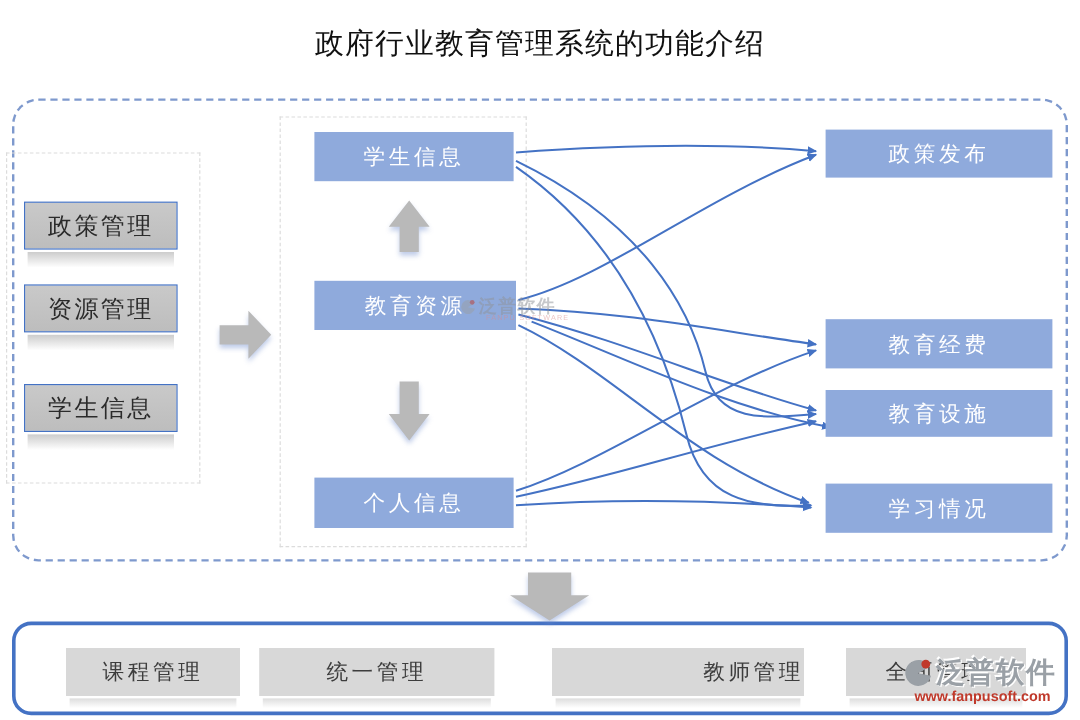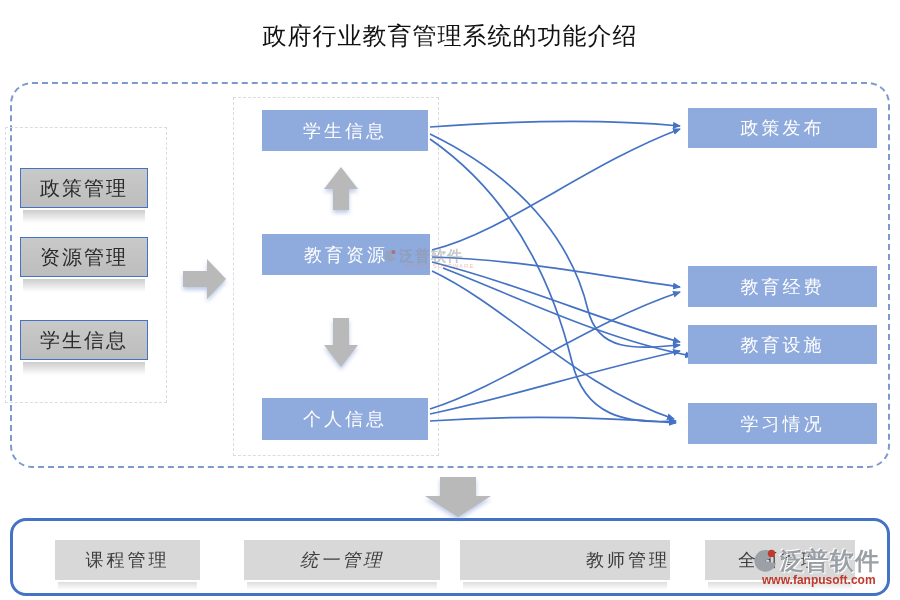--- a/index.html
+++ b/index.html
@@ -62,21 +62,21 @@
   #mbox-0{left:262px;top:110px;width:166px;height:41px;}
   #mbox-1{left:262px;top:234px;width:168px;height:41px;}
   #mbox-2{left:262px;top:398px;width:166px;height:42px;}
   
   #rbox-0{left:688px;top:108px;width:189px;height:40px;}
   #rbox-1{left:688px;top:266px;width:189px;height:41px;}
   #rbox-2{left:688px;top:325px;width:189px;height:39px;}
   #rbox-3{left:688px;top:403px;width:189px;height:41px;}
   
   #bbox-0{left:55px;top:540px;width:145px;height:40px;}
-  #bbox-1{left:244px;top:540px;width:196px;height:40px;font-style:italic;}
+  #bbox-1{left:216px;top:540px;width:196px;height:40px;}
   #bbox-2{left:460px;top:540px;width:210px;height:40px;justify-content:flex-end;}
   #bbox-3{left:705px;top:540px;width:150px;height:40px;}
   
   svg.layer{position:absolute;left:0;top:0;pointer-events:none;}
   .grayarrow{filter:drop-shadow(0 3px 2px rgba(110,140,205,.45));}
   
   .wm{display:flex;flex-direction:column;line-height:1;pointer-events:none;}
   #wm-mid{left:383px;top:248px;width:110px;opacity:.5;}
   #wm-mid .wm-row{display:flex;align-items:center;gap:2px;}
   #wm-mid .wm-brand{font-size:15px;color:#8f9399;font-weight:bold;letter-spacing:1px;

